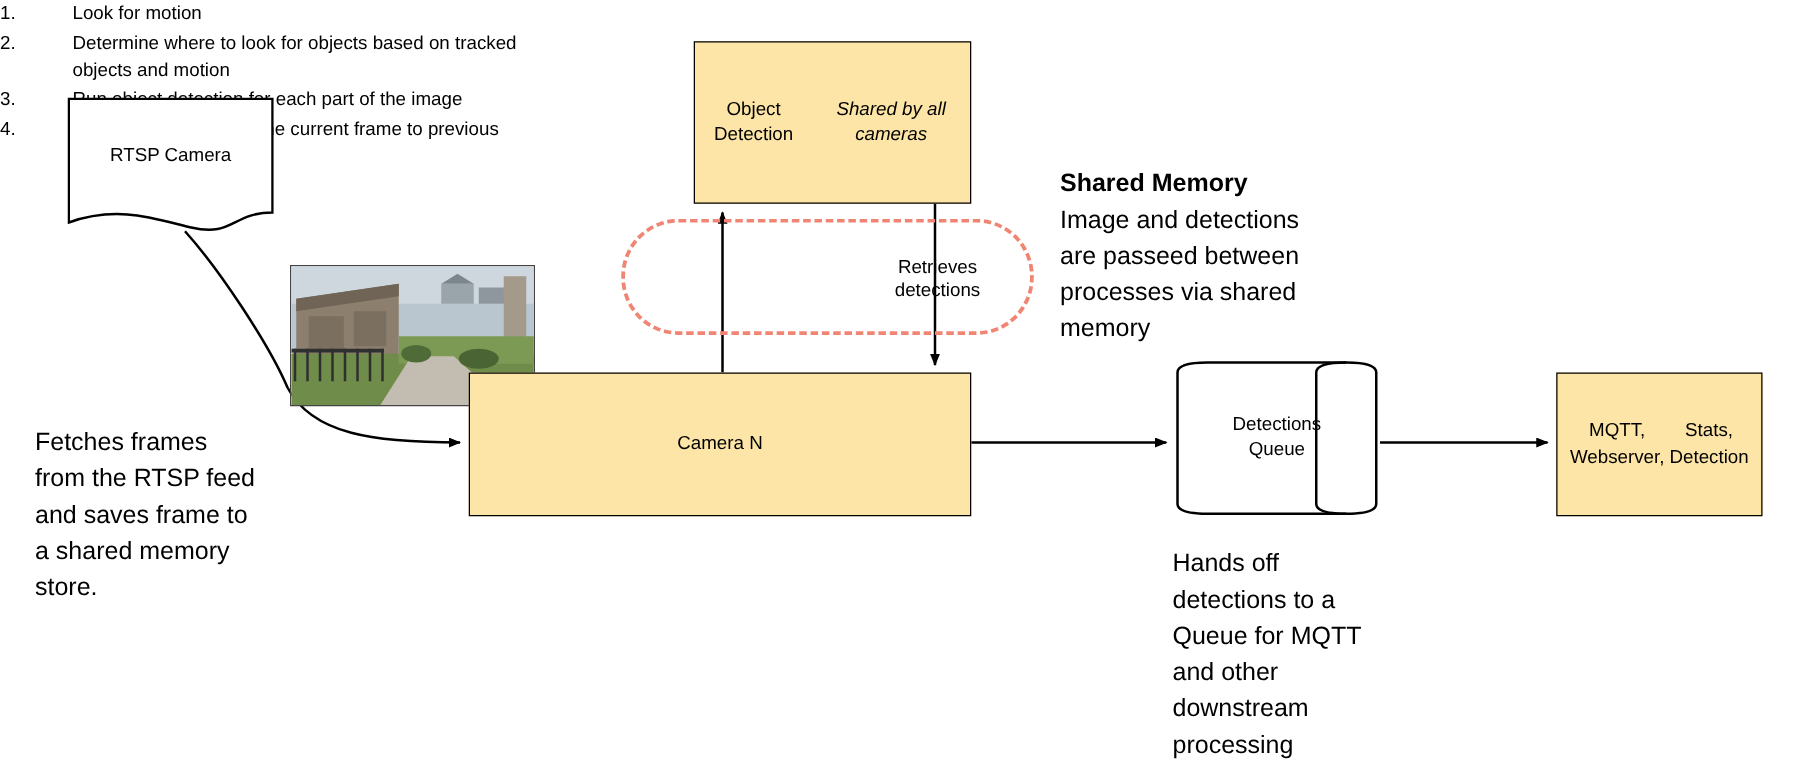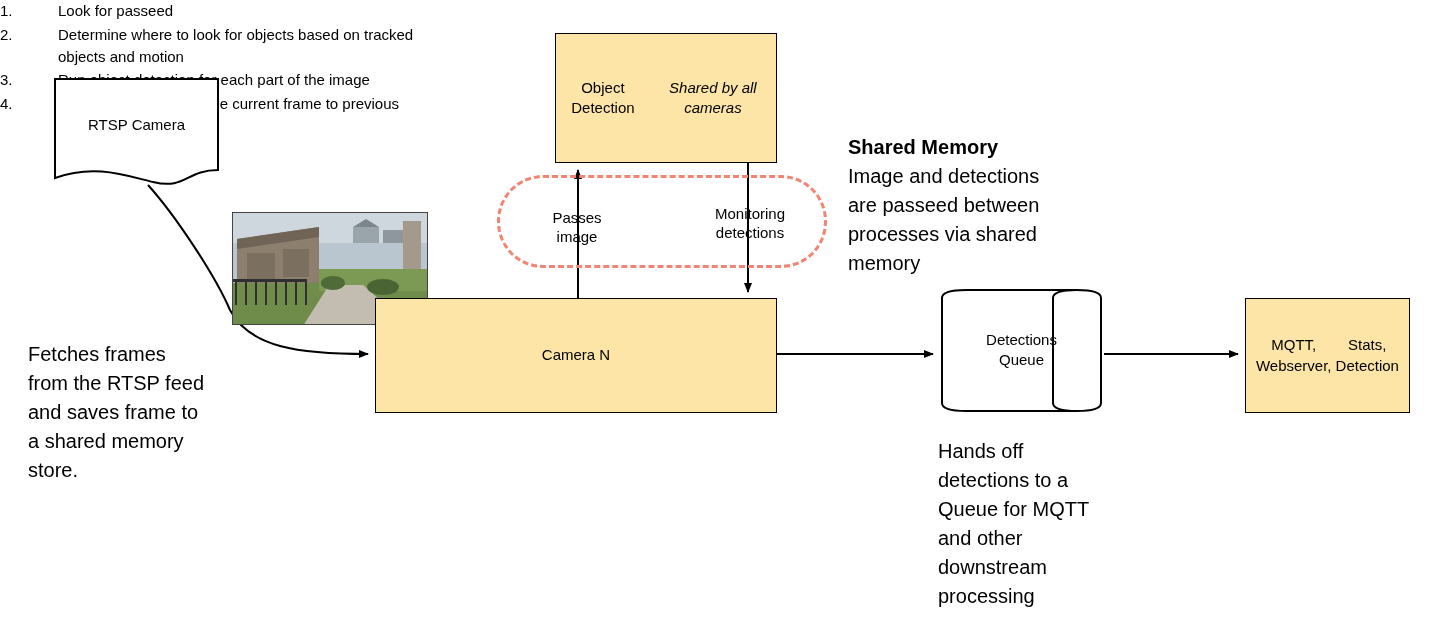--- a/index.html
+++ b/index.html
@@ -210,26 +210,22 @@
     <div class="doc-label">RTSP Camera</div>
   </div>
 
   <div class="node box" id="object-detection">
     <div>Object Detection</div>
     <div class="sub">Shared by all cameras</div>
   </div>
 
   <div class="node" id="shared-mem-dashed"></div>
 
-  <div class="edge-label" id="passes-image">
-    <div>Passes</div>
-    <div>image</div>
-  </div>
   <div class="edge-label" id="retrieves-detections">
-    <div>Monitoring</div>
+    <div>Retrieves</div>
     <div>detections</div>
   </div>
 
   <div class="note" id="shared-memory-note">
     <b>Shared Memory</b>
     <div>Image and detections are passeed between processes via shared memory</div>
   </div>
 
   <div class="node" id="camera-thumb">
     <svg viewBox="0 0 196 113" preserveAspectRatio="none" width="196" height="113">
@@ -268,21 +264,21 @@
     </svg>
   </div>
 
   <div class="node box" id="camera-n">
     <div>Camera N</div>
   </div>
 
   <div id="camera-steps">
     <div class="step">
       <div class="num">1.</div>
-      <div class="txt">Look for passeed</div>
+      <div class="txt">Look for motion</div>
     </div>
     <div class="step">
       <div class="num">2.</div>
       <div class="txt">Determine where to look for objects based on tracked objects and motion</div>
     </div>
     <div class="step">
       <div class="num">3.</div>
       <div class="txt">Run object detection for each part of the image</div>
     </div>
     <div class="step">

